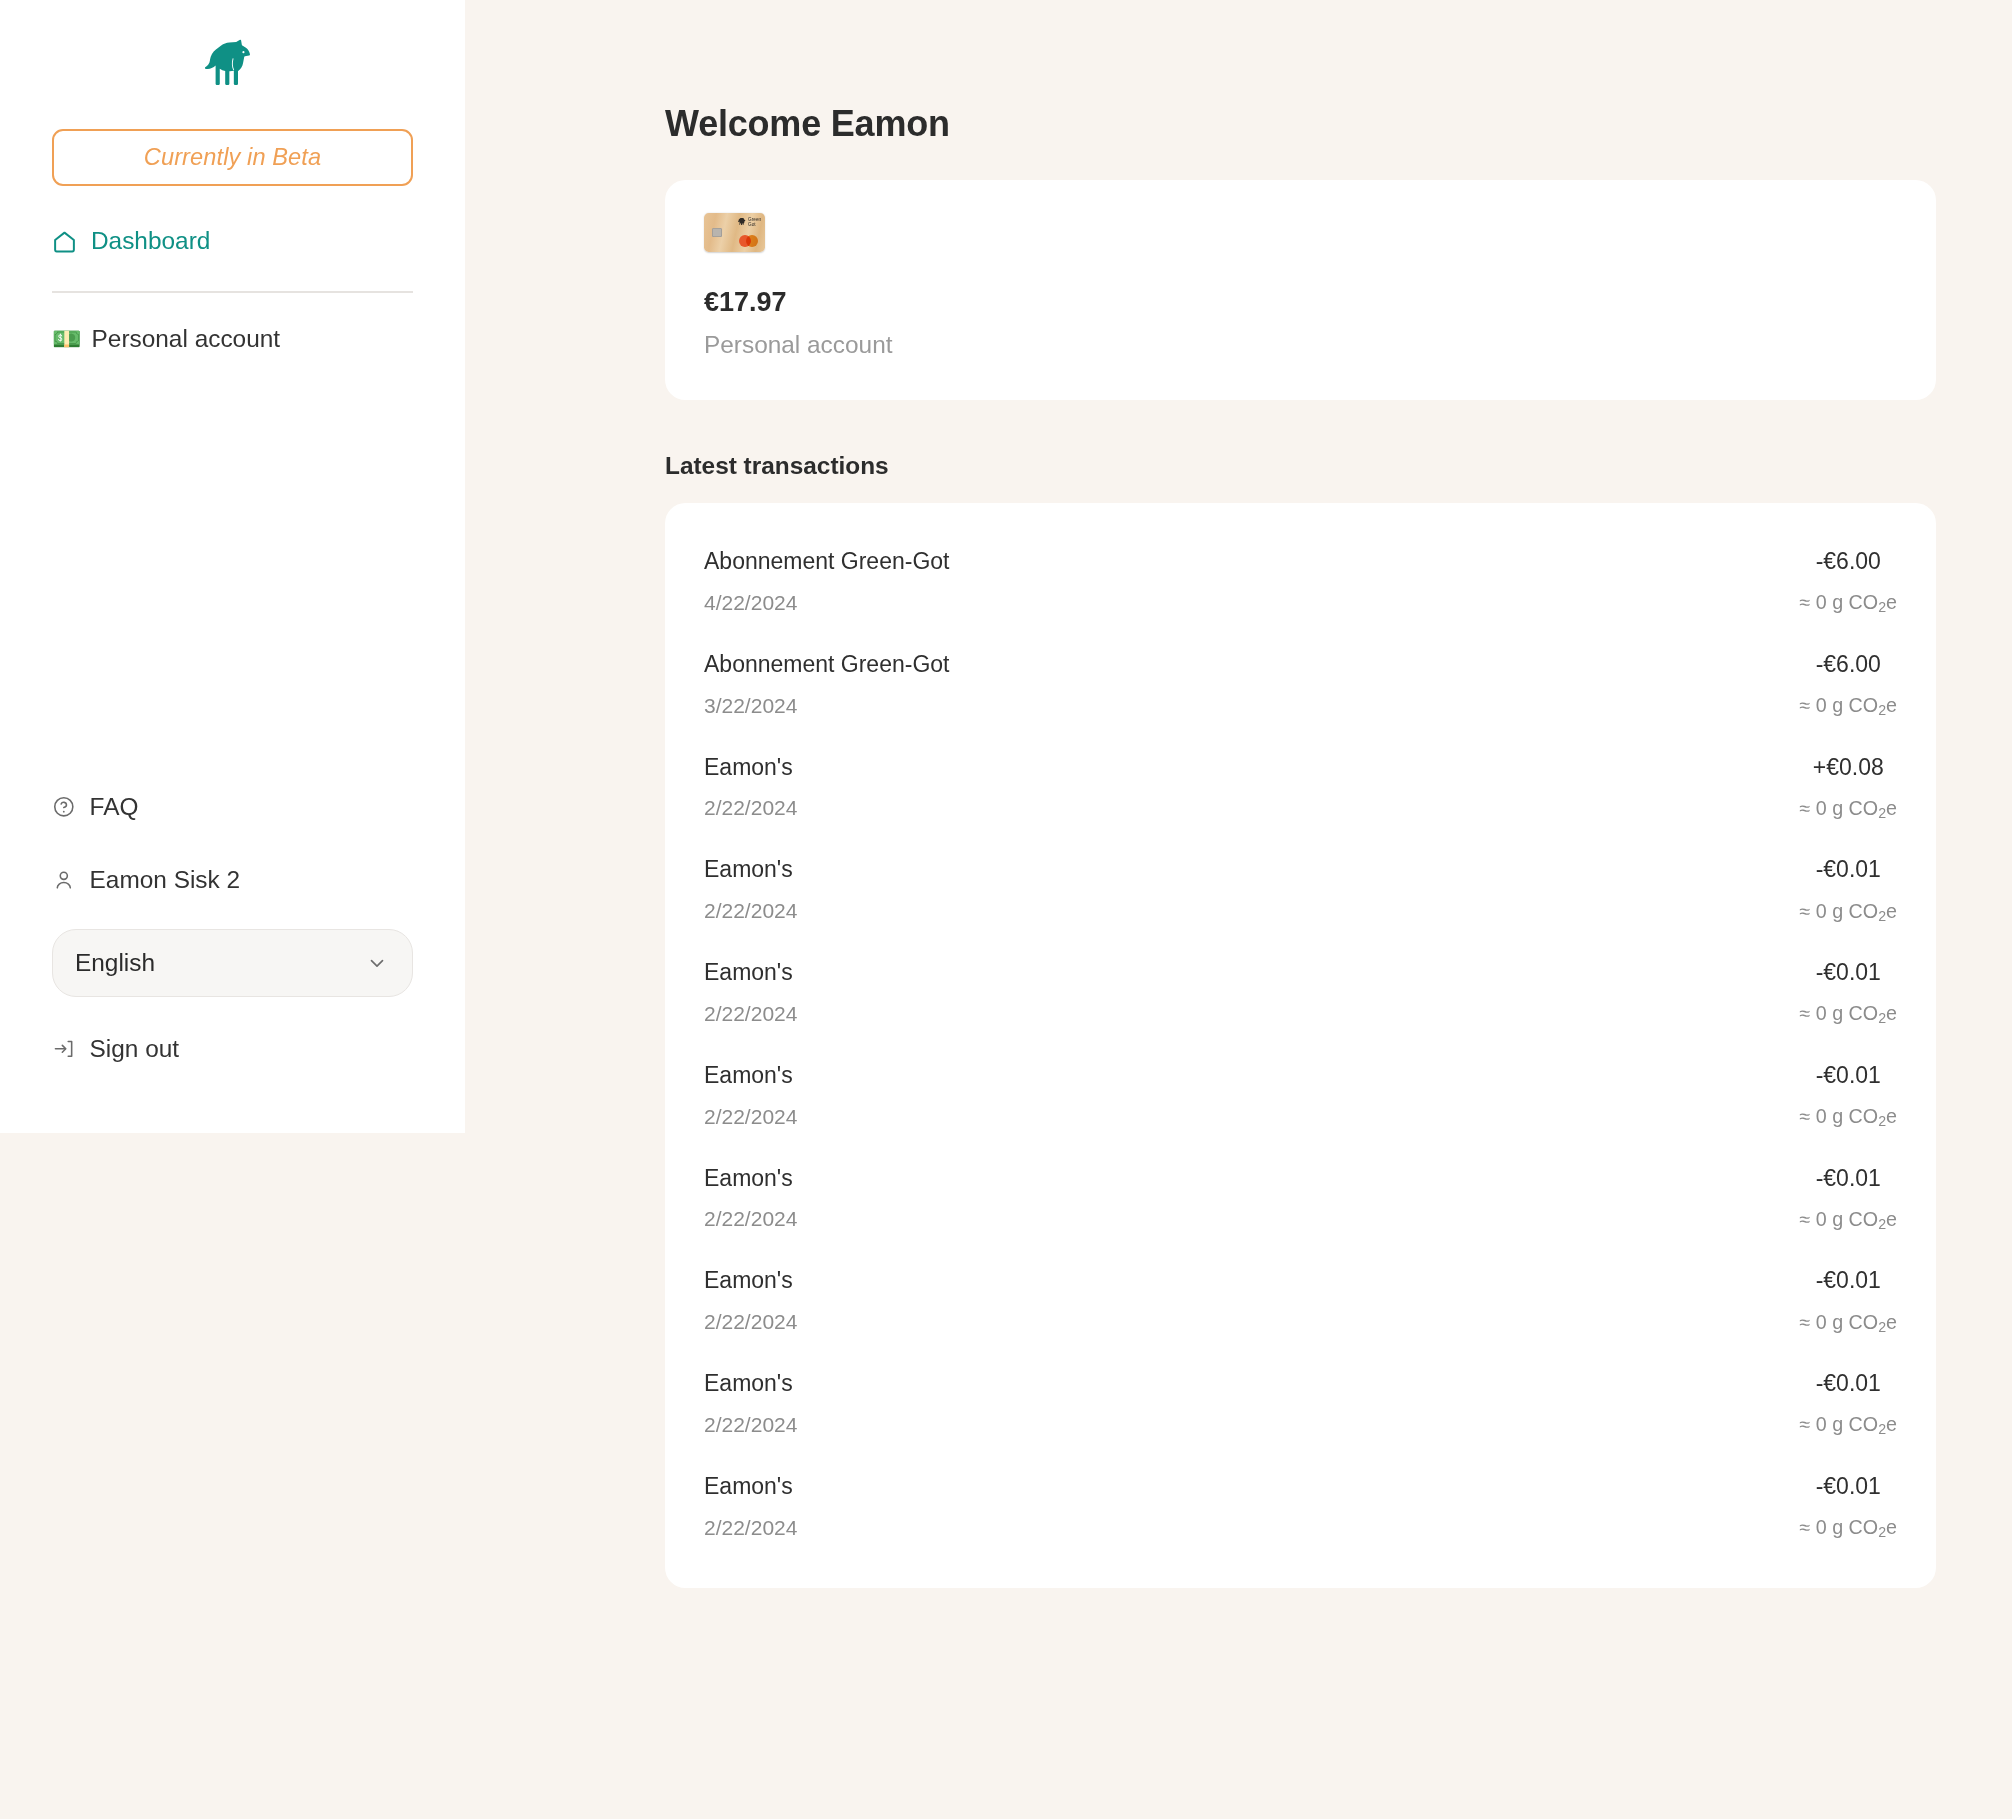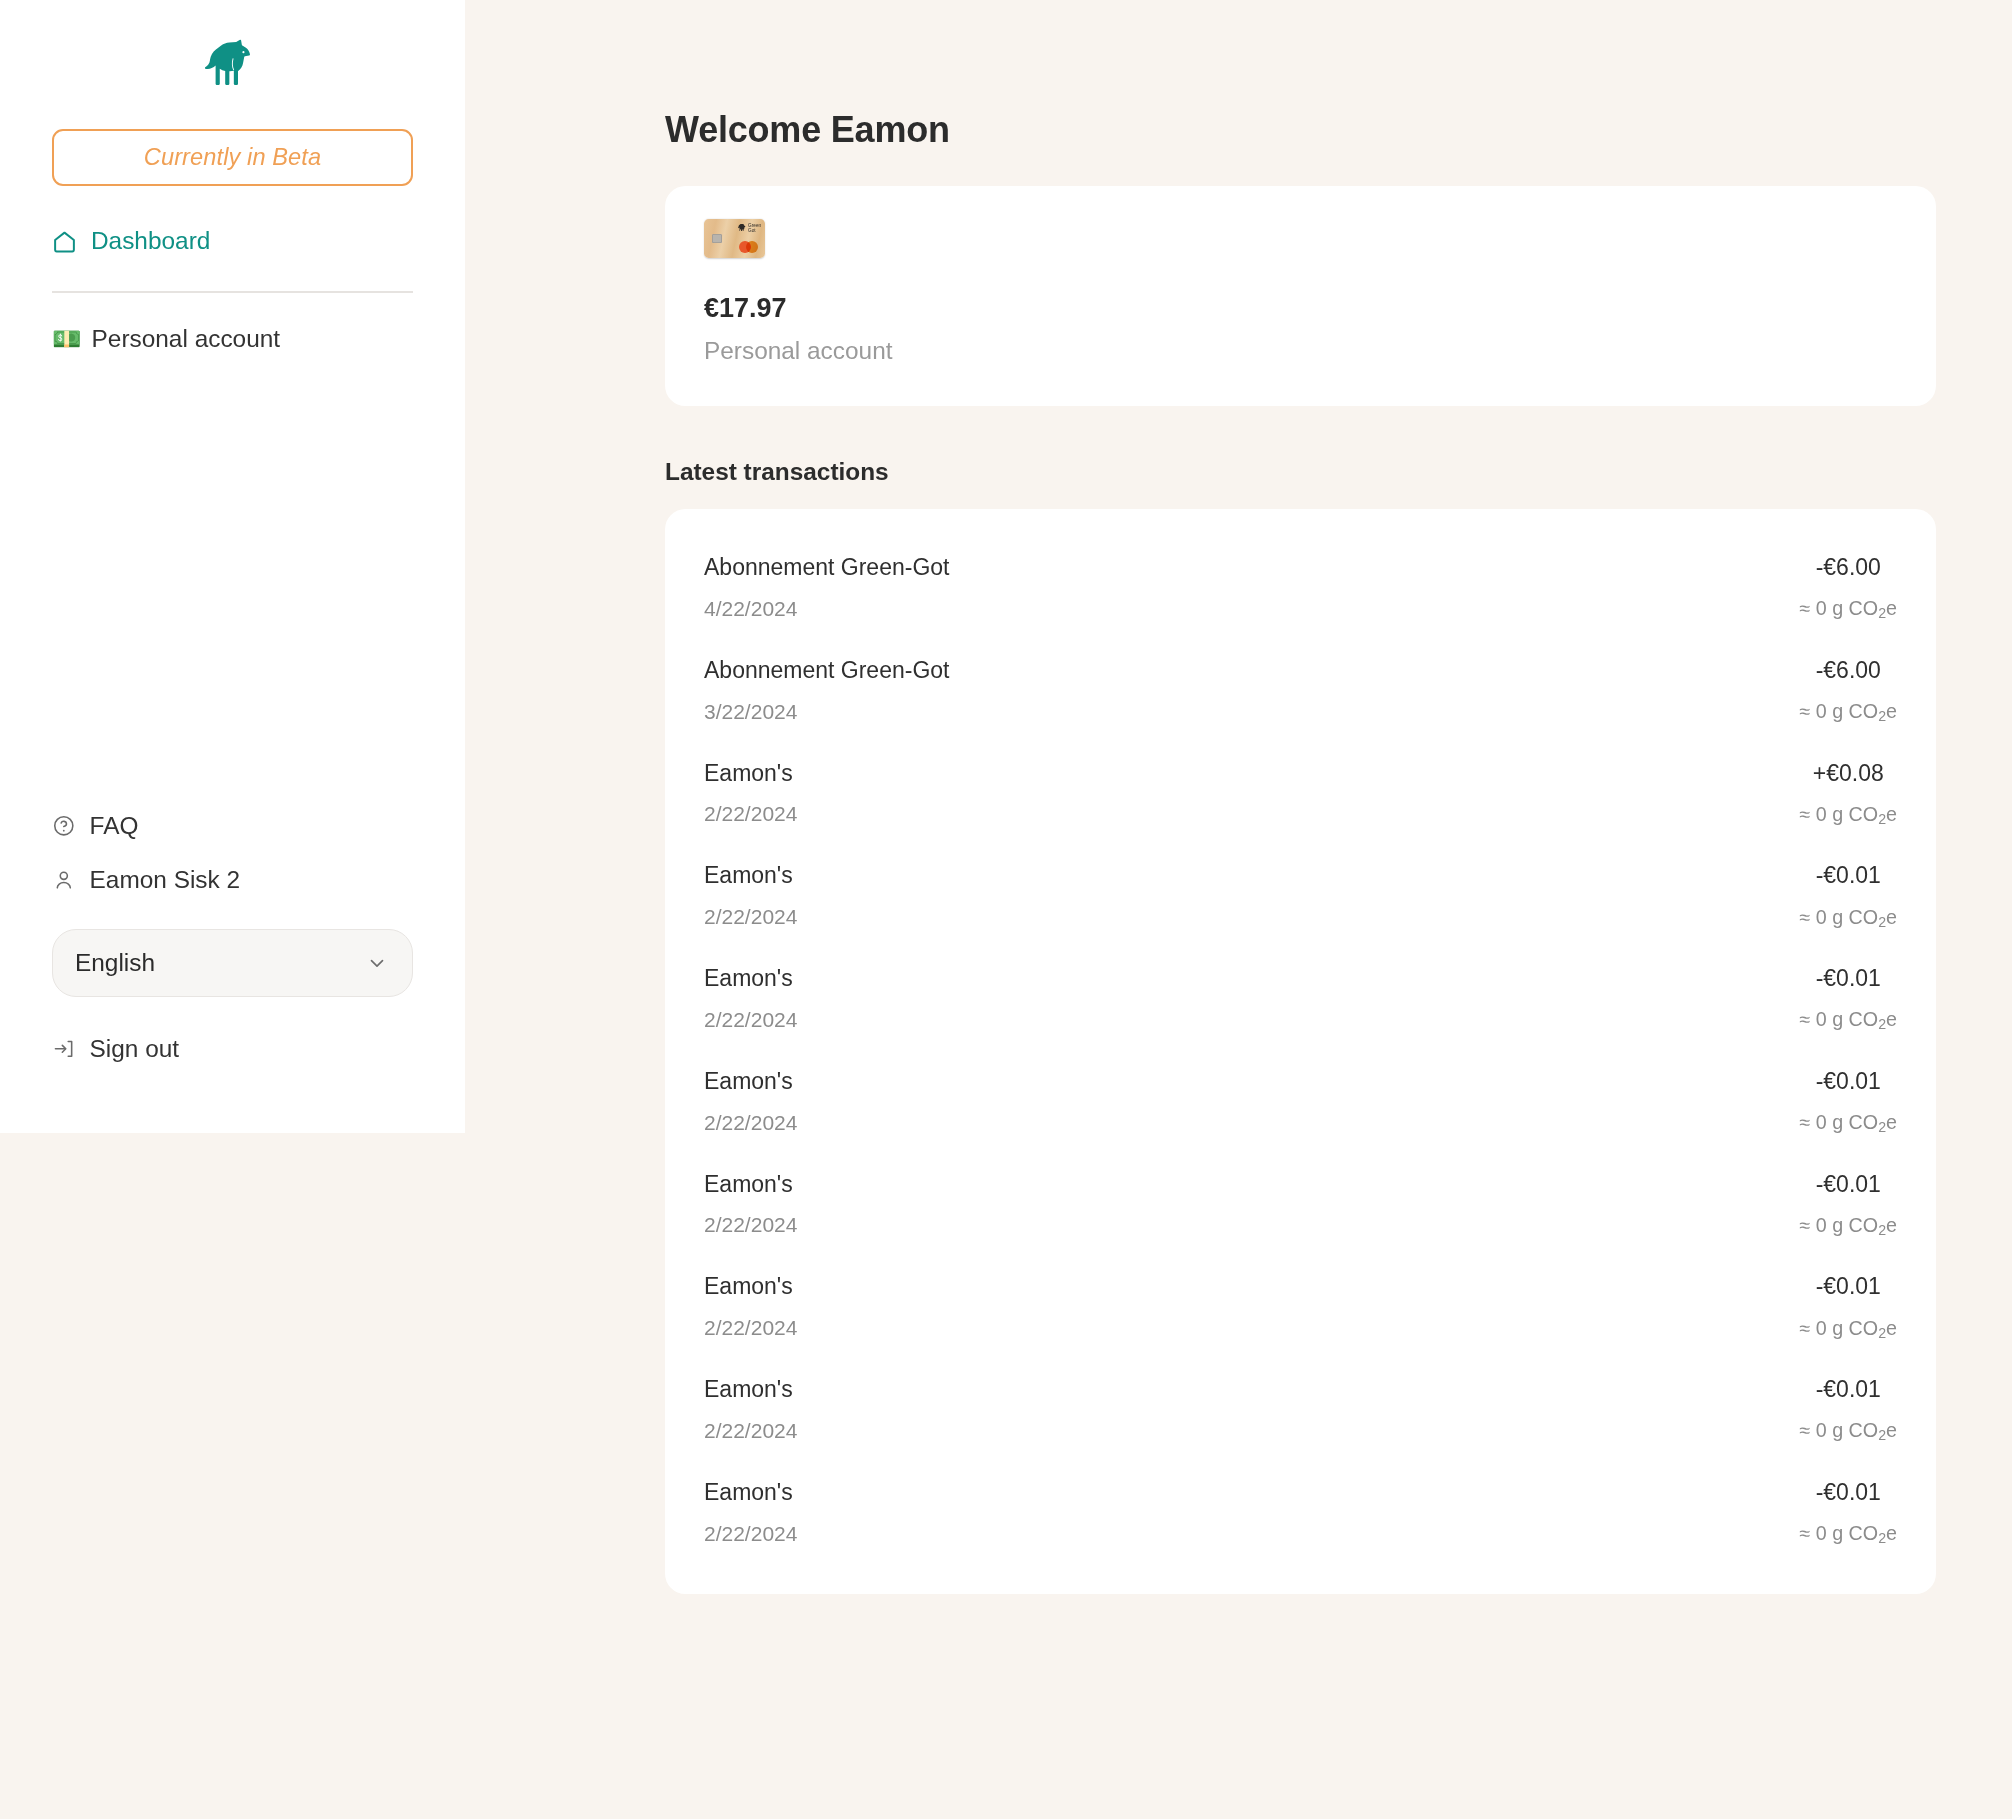--- a/index.html
+++ b/index.html
@@ -95,21 +95,21 @@
 
   .util-item {
     display: flex;
     align-items: center;
     gap: 14px;
     color: #333333;
     font-size: 24.4px;
     cursor: pointer;
     height: 38px;
   }
-  .util-item + .util-item { margin-top: 16px; }
+  .util-item + .util-item { margin-top: 35px; }
 
   .lang-select {
     margin-top: 30px;
     height: 68px;
     width: 100%;
     background: #f7f6f4;
     border: 1.6px solid #e8e5e2;
     border-radius: 24px;
     display: flex;
     align-items: center;
@@ -120,21 +120,21 @@
     cursor: pointer;
   }
   .lang-select .chev { color: #6d6d6d; display: flex; }
 
   .signout-row { margin-top: 33px; }
 
   
   .main {
     position: absolute;
     left: 665px;
-    top: 16px;
+    top: 10px;
     width: 1147px;
   }
 
   .page-title {
     margin-top: 93px;
     font-size: 36px;
     font-weight: bold;
     color: #2c2c2c;
     letter-spacing: -0.2px;
   }

